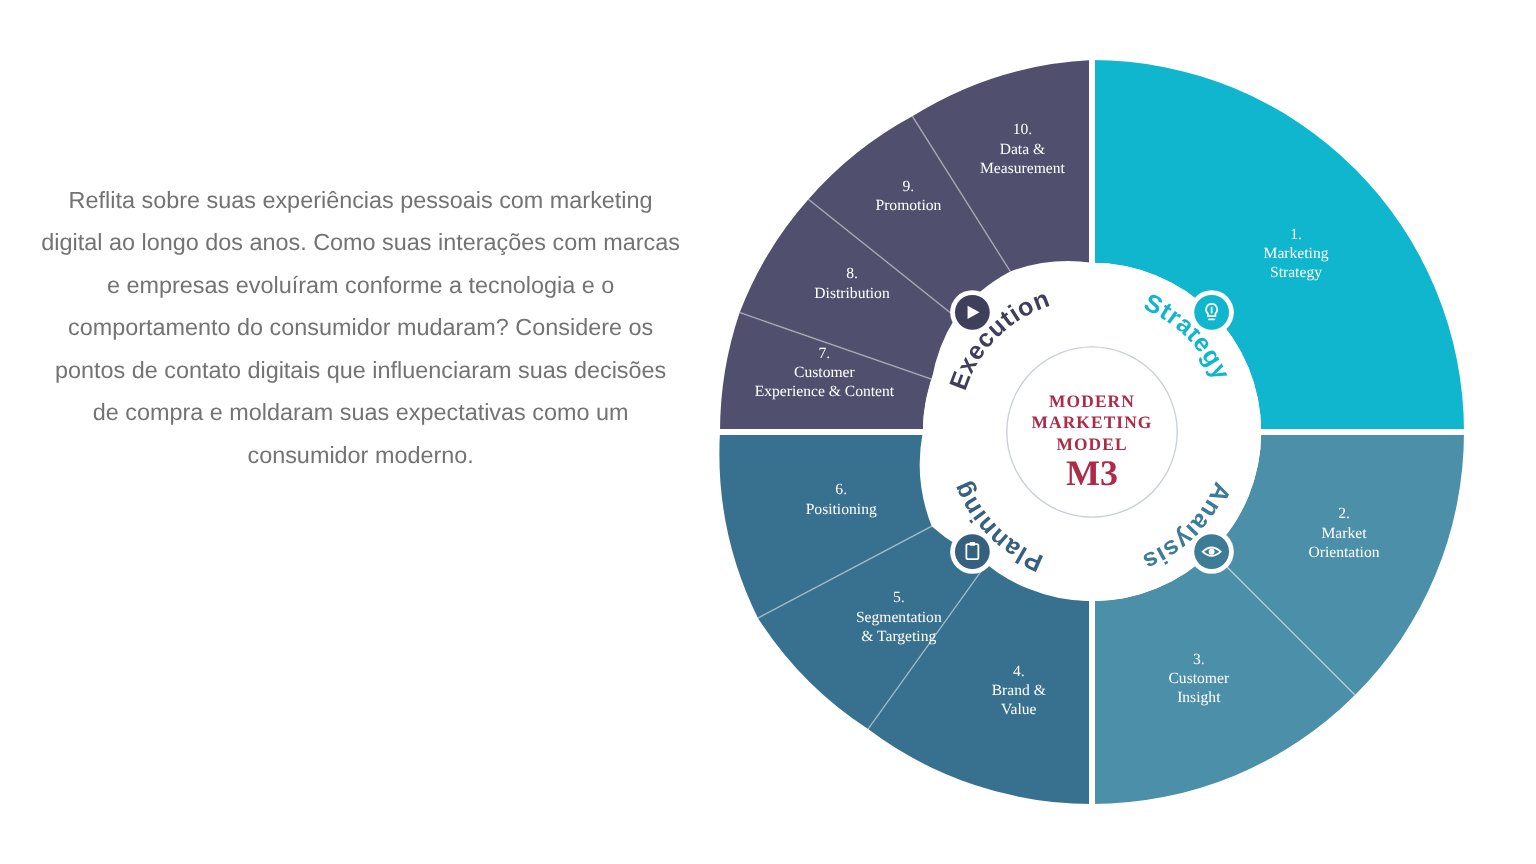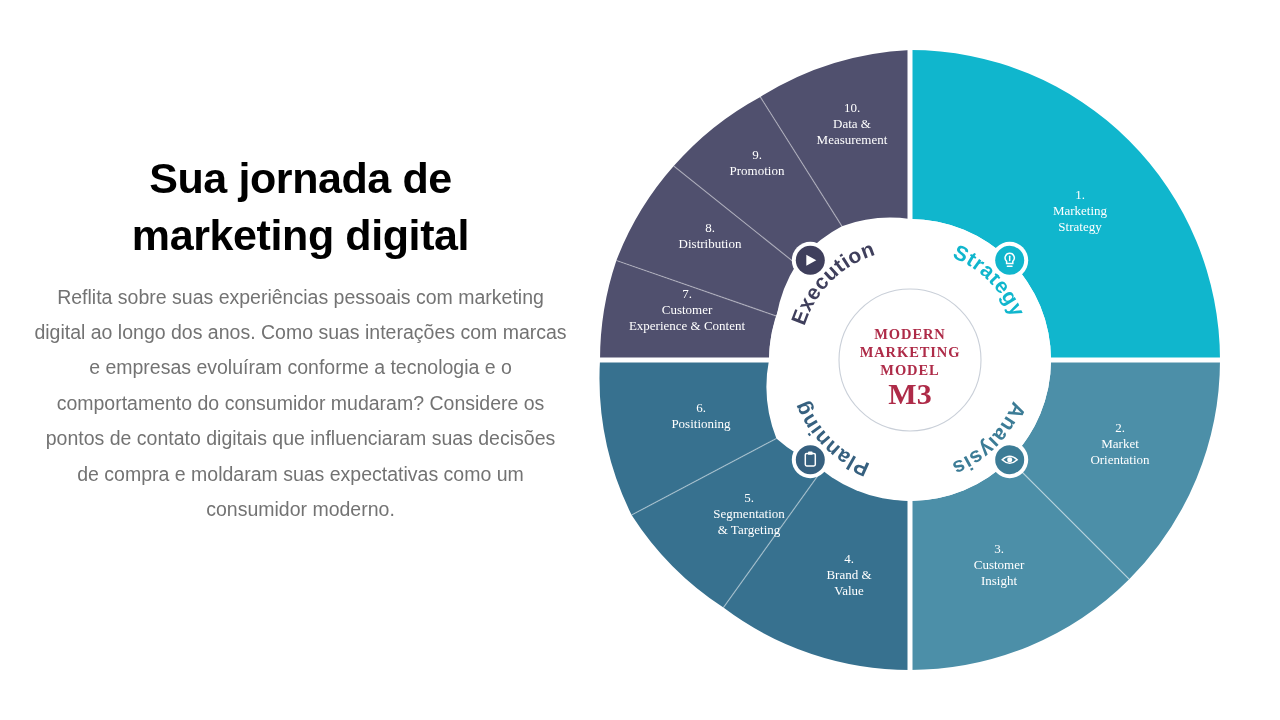--- a/index.html
+++ b/index.html
@@ -92,21 +92,20 @@
     font-weight: bold;
     fill: #ae2b48;
   }
 </style>
 </head>
 <body>
 
 <div class="slide">
 
   <div class="text-col">
-    <h1 class="slide-title">Sua jornada de marketing digital</h1>
     <p class="slide-body">Reflita sobre suas experiências pessoais com marketing digital ao longo dos anos. Como suas interações com marcas e empresas evoluíram conforme a tecnologia e o comportamento do consumidor mudaram? Considere os pontos de contato digitais que influenciaram suas decisões de compra e moldaram suas expectativas como um consumidor moderno.</p>
   </div>
 
   <div class="diagram-wrap">
     <svg class="diagram-svg" viewBox="0 0 650 672" xmlns="http://www.w3.org/2000/svg">
 
       <path fill="#10b6cd" d="M 320 24 A 310 310 0 0 1 630 334 L 461 334 A 141 141 0 0 0 320 193 Z"></path>
 
       <path fill="#4c8fa8" d="M 630 334 A 310 310 0 0 1 539.2 553.2 L 419.7 433.7 A 141 141 0 0 0 461 334 Z"></path>
       <path fill="#4c8fa8" d="M 539.2 553.2 A 310 310 0 0 1 320 644 L 320 475 A 141 141 0 0 0 419.7 433.7 Z"></path>

